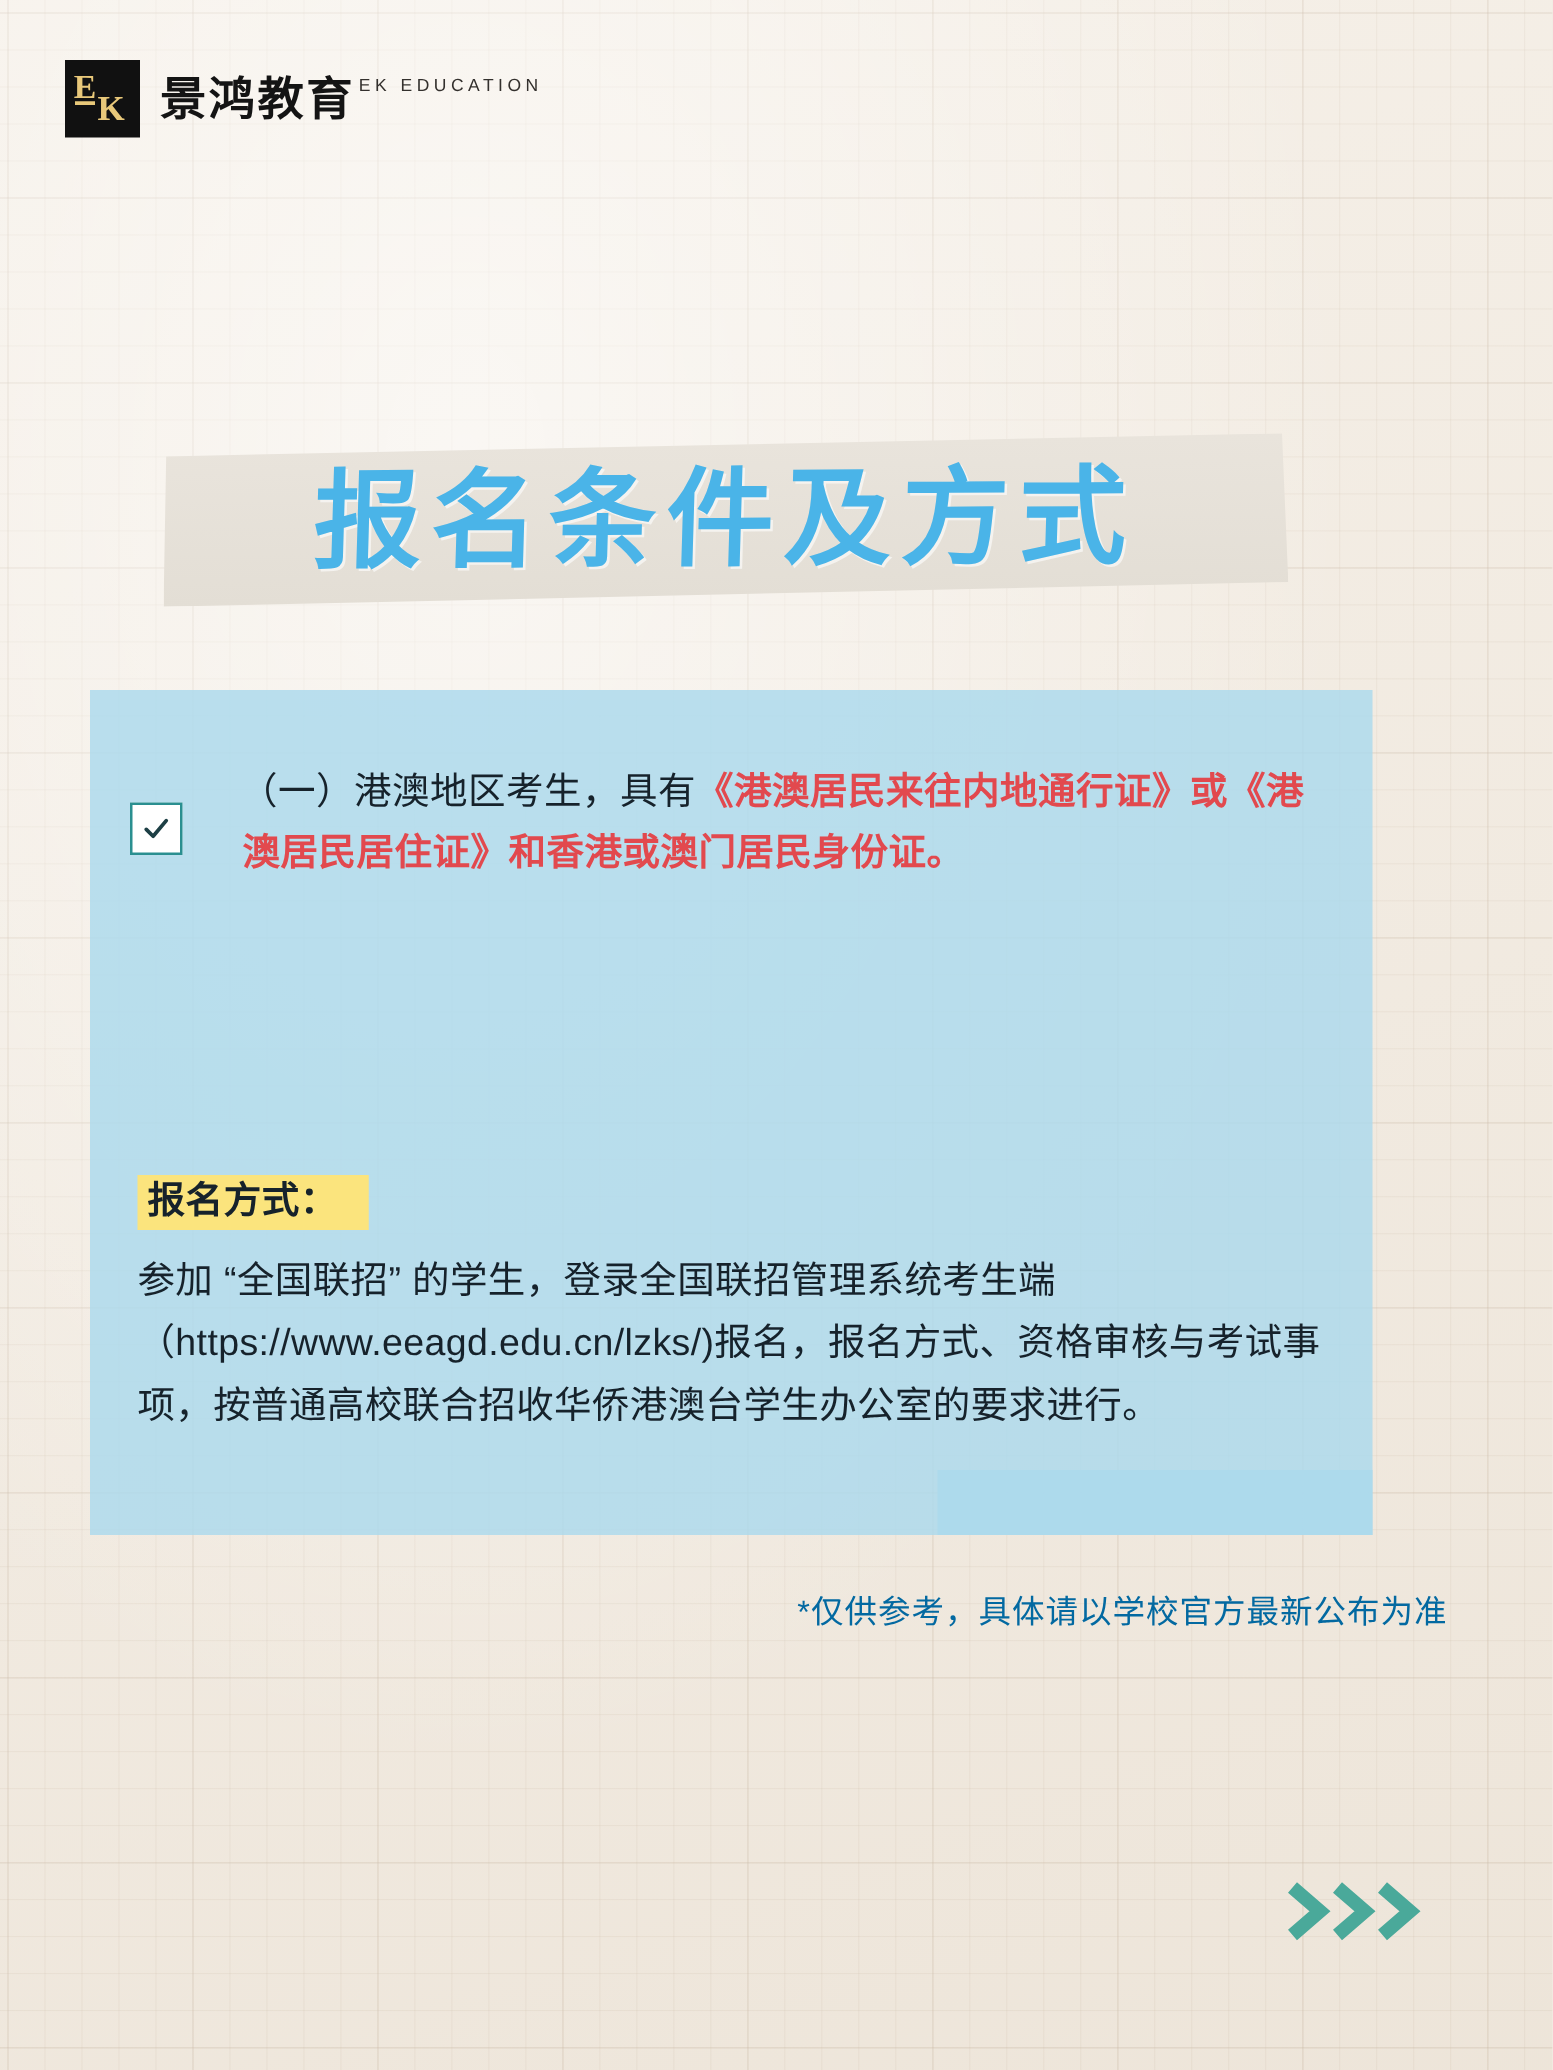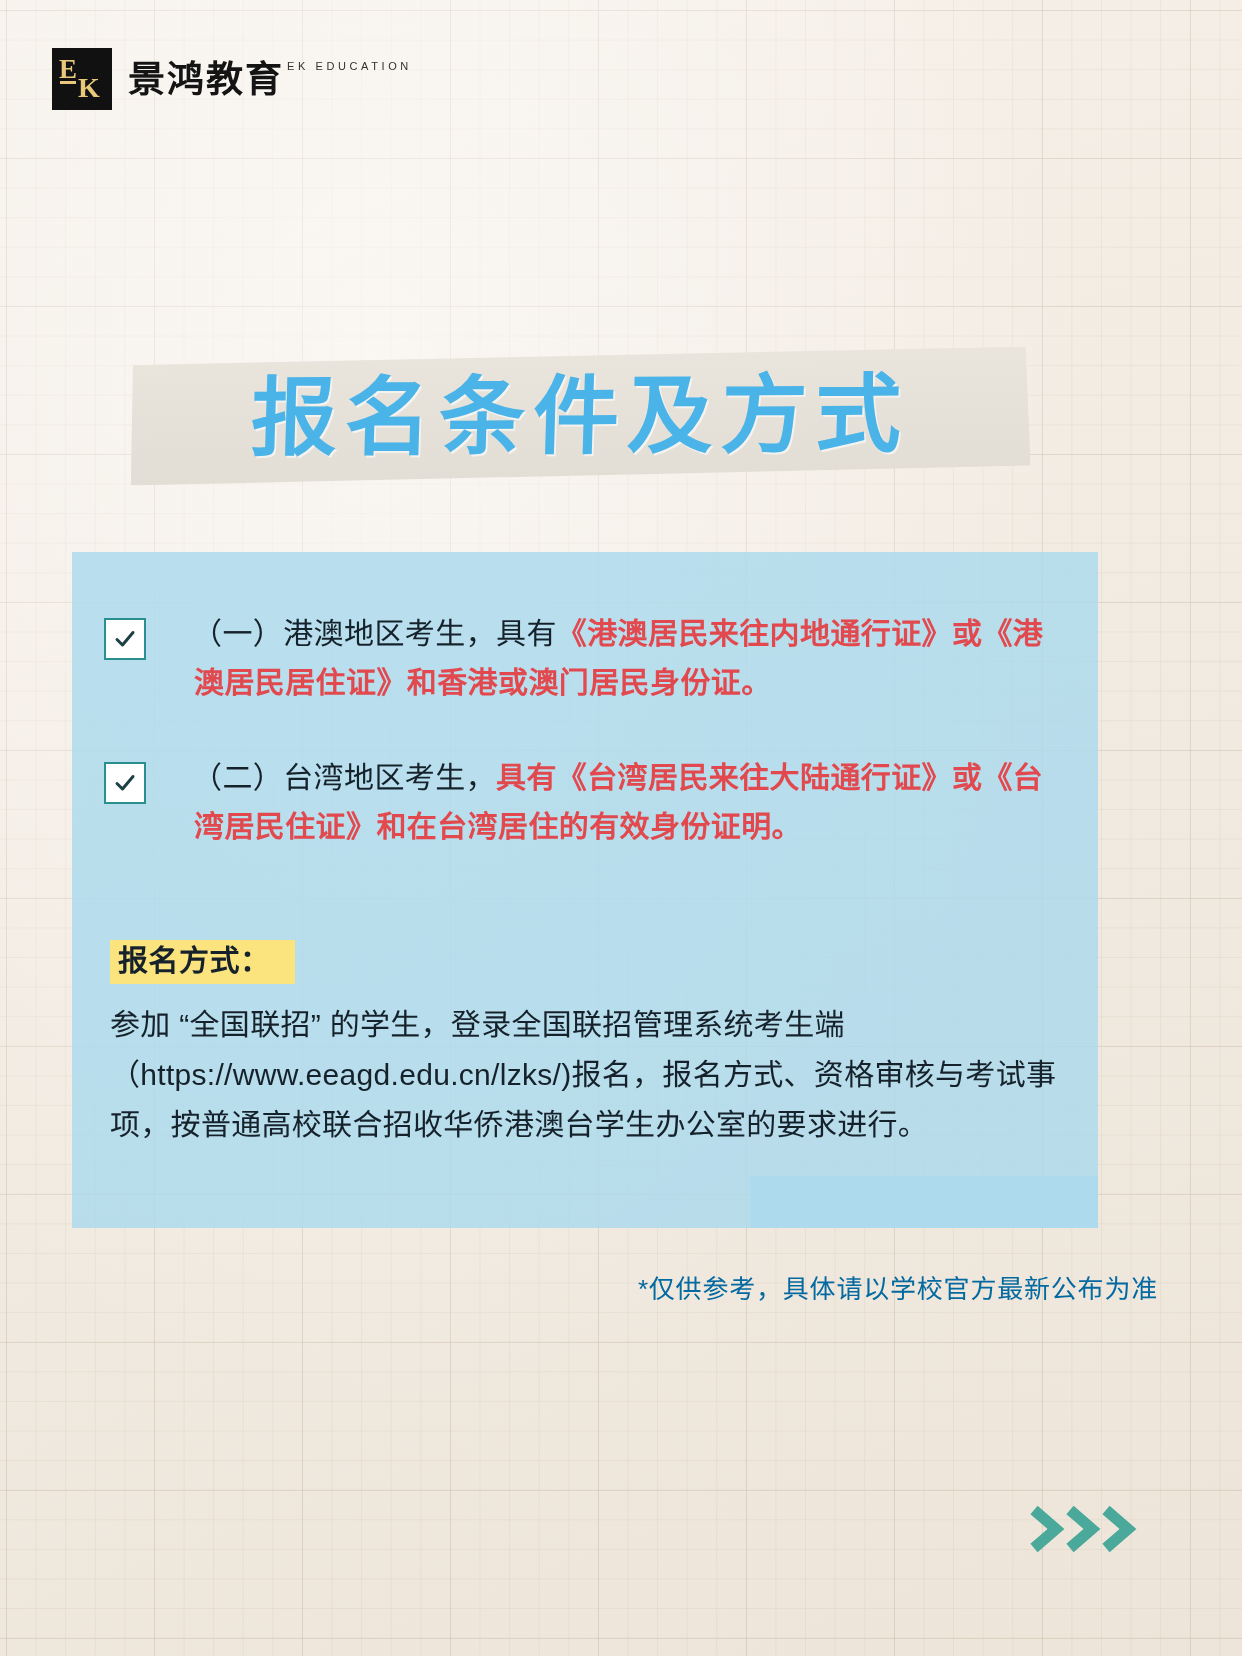--- a/index.html
+++ b/index.html
@@ -88,21 +88,21 @@
   }
   #logo-text { display: flex; flex-direction: row; gap: 3px; }
   #logo-cn {
     font-size: 37px;
     font-weight: 700;
     color: #141414;
     letter-spacing: 2px;
     line-height: 1;
   }
   #logo-en {
-    font-size: 11px;
+    font-size: 14px;
     color: #33302d;
     letter-spacing: 3.6px;
     line-height: 1;
   }
 
   
   #title-banner {
     position: absolute;
     left: 130px;
     top: 352px;
@@ -144,21 +144,21 @@
     top: 1176px;
     width: 348px;
     height: 52px;
     background: rgba(171, 217, 237, 0.82);
   }
 
   
   .bullet-row {
     position: absolute;
     display: flex;
-    align-items: flex-start;
+    align-items: center;
     width: 960px;
     left: 32px;
   }
   #bullet-1 { top: 58px; }
   #bullet-2 { top: 202px; }
 
   .checkbox {
     flex: 0 0 auto;
     width: 38px;
     height: 38px;
@@ -255,28 +255,20 @@
 
   <div class="bullet-row" id="bullet-1">
     <span class="checkbox">
       <svg width="24" height="24" viewBox="0 0 24 24" aria-hidden="true">
         <path d="M4 12.5 L9.5 18 L20 5.5" fill="none" stroke="#1d3f45" stroke-width="3" stroke-linecap="round" stroke-linejoin="round"></path>
       </svg>
     </span>
     <span class="bullet-text"><span>（一）港澳地区考生，具有</span><span class="red">《港澳居民来往内地通行证》</span><span class="red">或</span><span class="red">《港澳居民居住证》和香港或澳门居民身份证。</span></span>
   </div>
 
-  <div class="bullet-row" id="bullet-2">
-    <span class="checkbox">
-      <svg width="24" height="24" viewBox="0 0 24 24" aria-hidden="true">
-        <path d="M4 12.5 L9.5 18 L20 5.5" fill="none" stroke="#1d3f45" stroke-width="3" stroke-linecap="round" stroke-linejoin="round"></path>
-      </svg>
-    </span>
-    <span class="bullet-text"><span>（二）台湾地区考生，</span><span class="red">具有《台湾居民来往大陆通行证》或</span><span class="red"></span><span class="red">《台湾居民住证》和在台湾居住的有效身份证明。</span></span>
-  </div>
 
   <div id="method-block">
     <div id="method-label">报名方式：</div>
     <div id="method-body">参加 “全国联招” 的学生，登录全国联招管理系统考生端（https://www.eeagd.edu.cn/lzks/)报名，报名方式、资格审核与考试事项，按普通高校联合招收华侨港澳台学生办公室的要求进行。</div>
   </div>
 
 </div>
 
 <div id="footnote">*仅供参考，具体请以学校官方最新公布为准</div>
 

